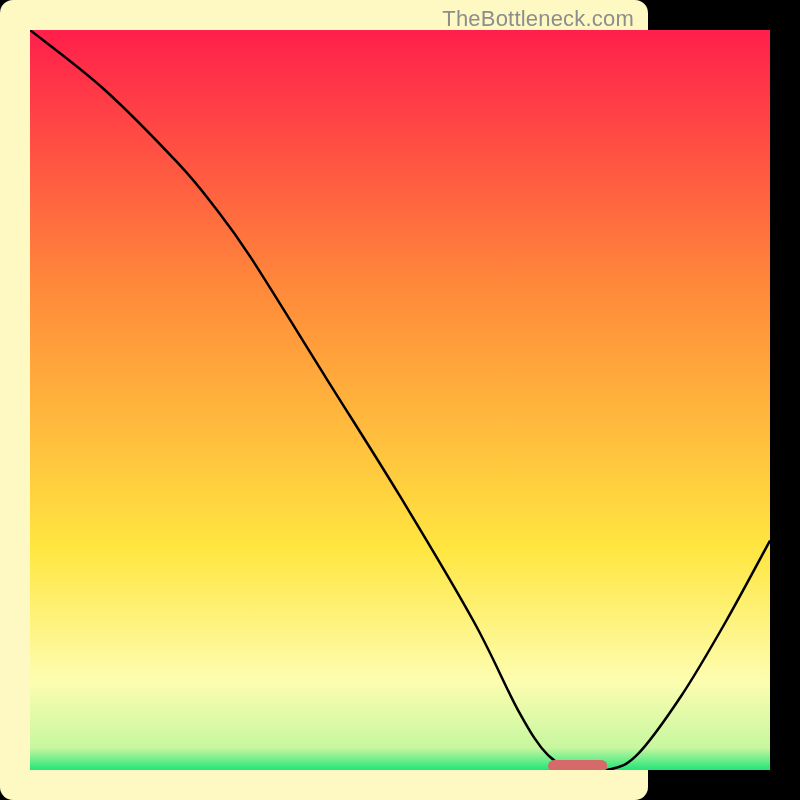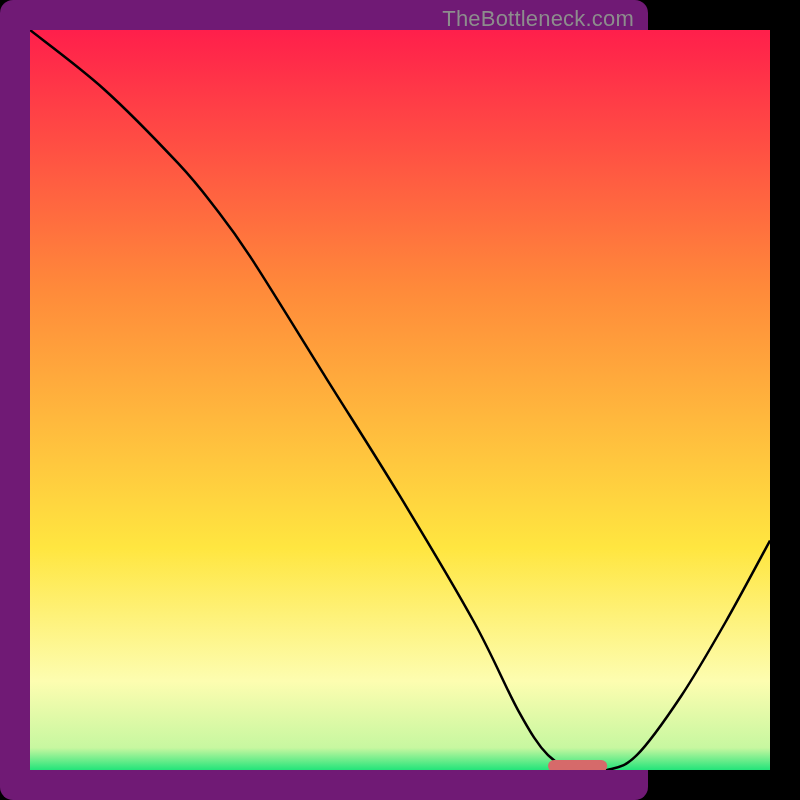--- a/index.html
+++ b/index.html
@@ -7,21 +7,21 @@
     padding: 0;
     width: 800px;
     height: 800px;
     background: #000;
     overflow: hidden;
   }
   .frame {
     position: relative;
     width: 648px;
     height: 800px;
-    background: #701a75;
+    background: #fef9c3;
     border-radius: 13px;
   }
   .watermark {
     position: absolute;
     top: 6px;
     right: 14px;
     font-family: Arial, Helvetica, sans-serif;
     font-size: 22px;
     color: #8d8d8d;
     letter-spacing: 0.2px;

